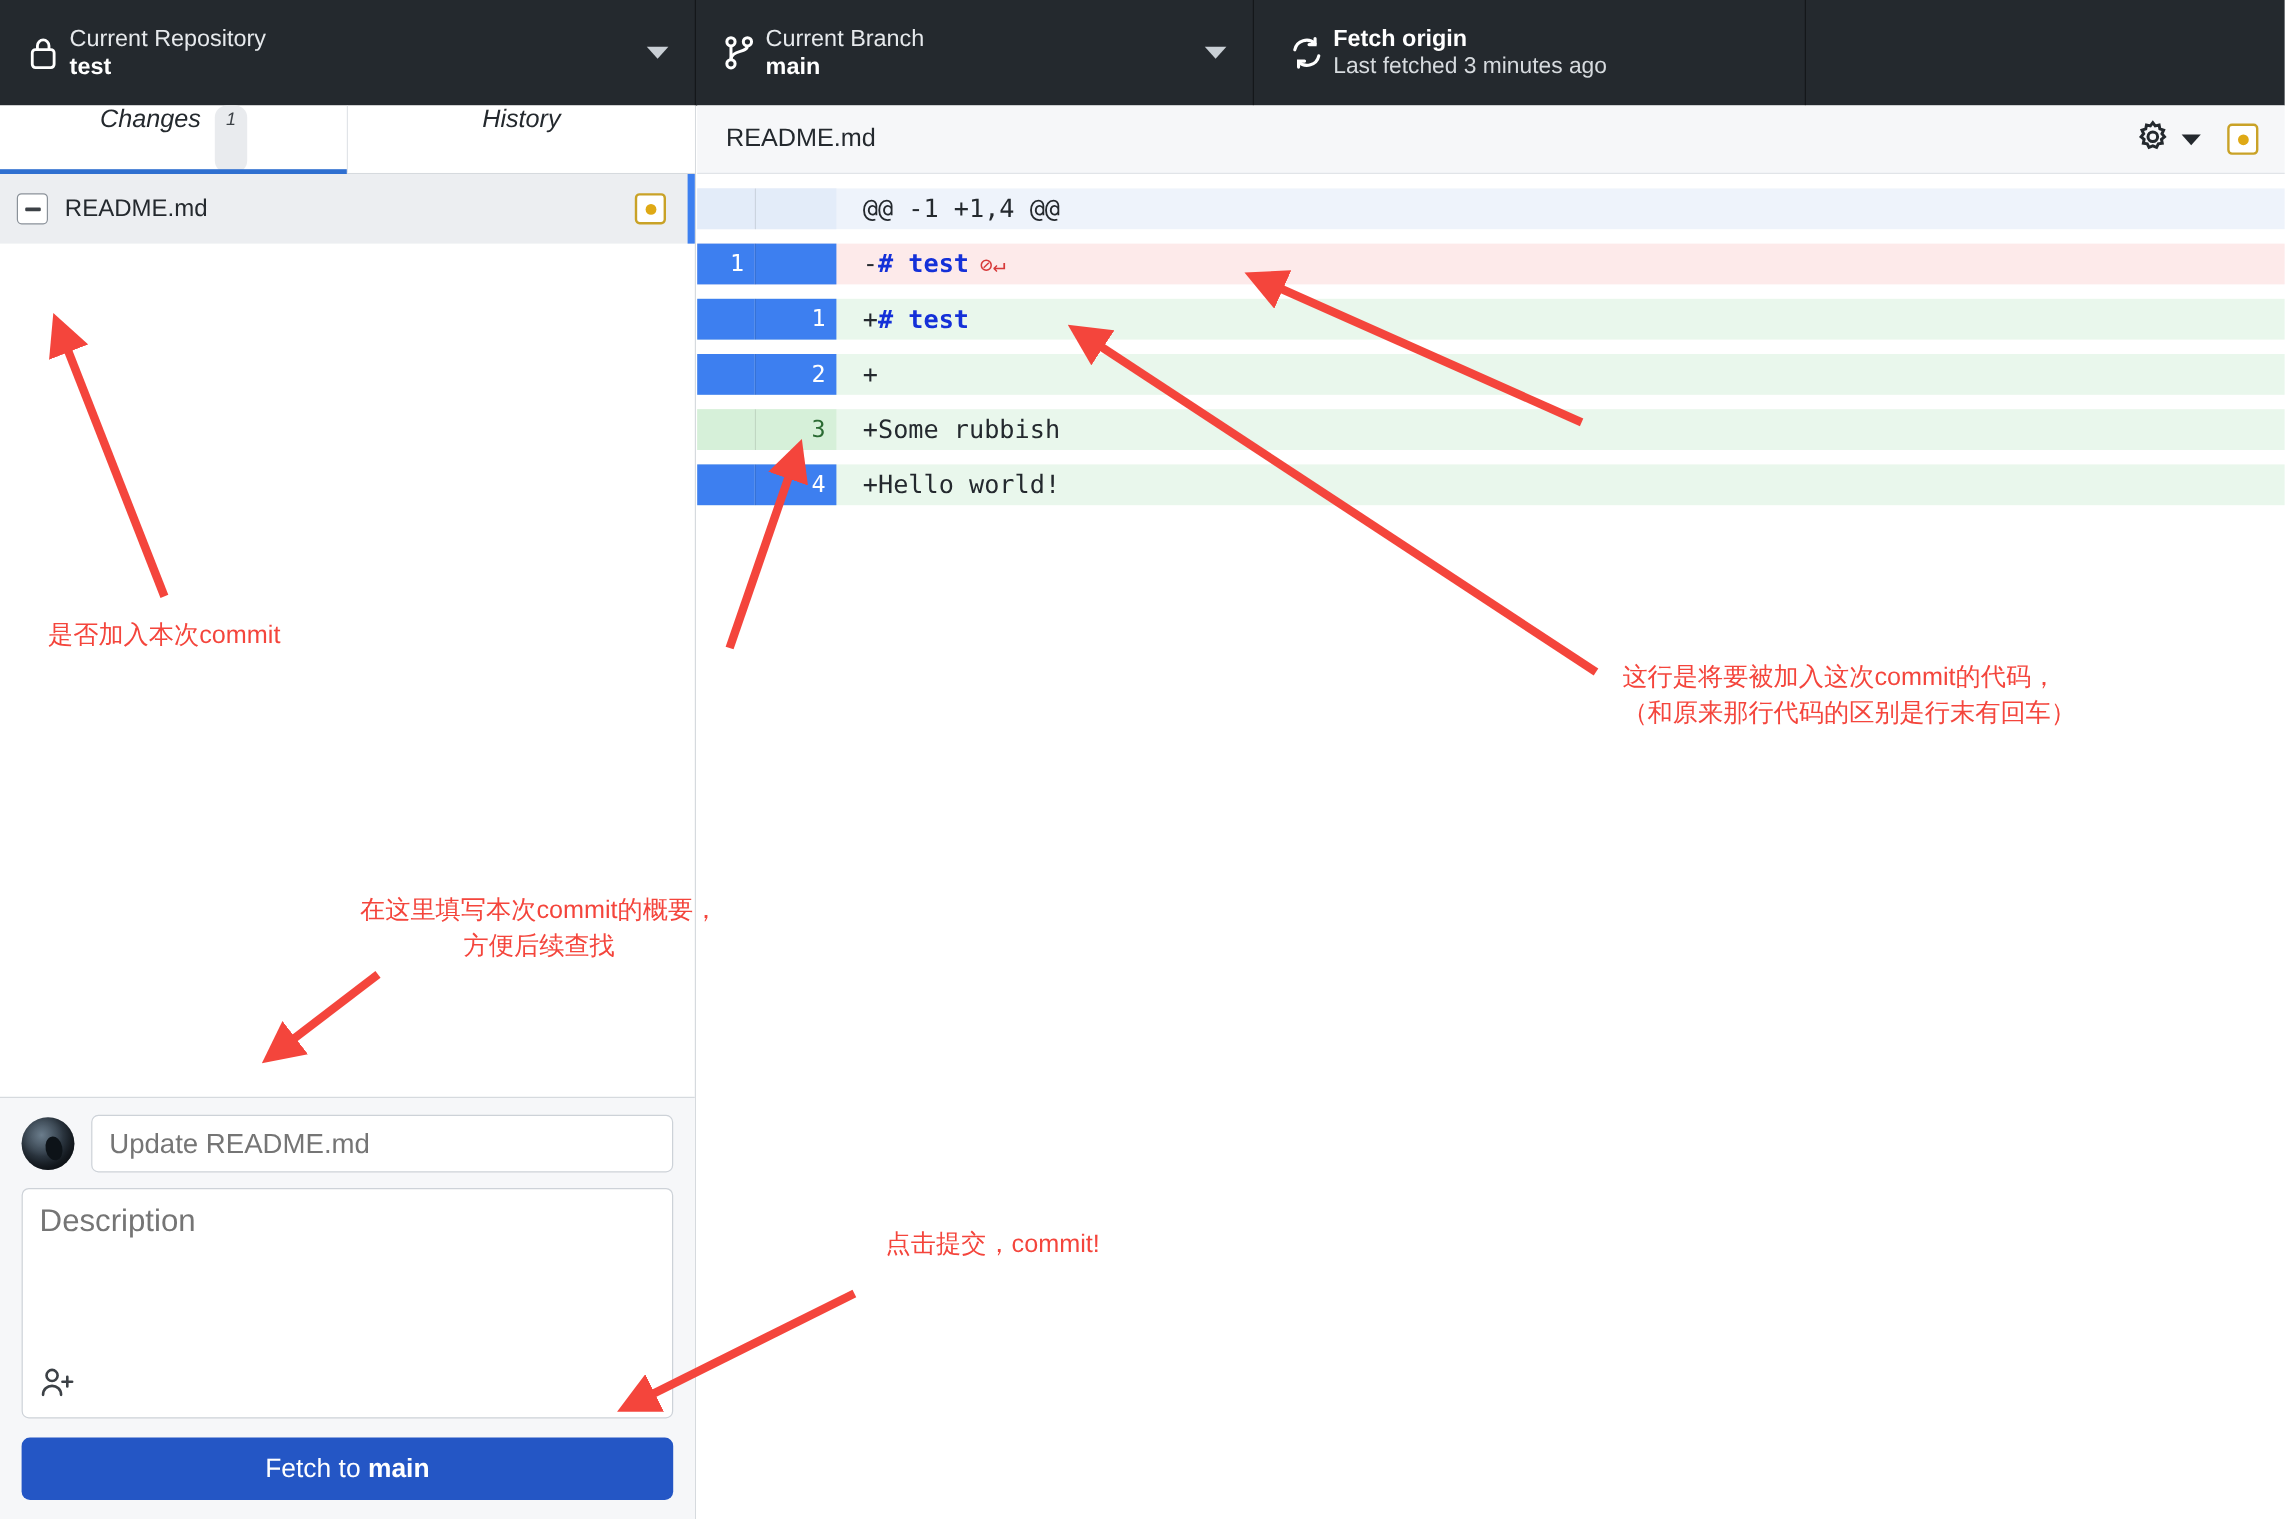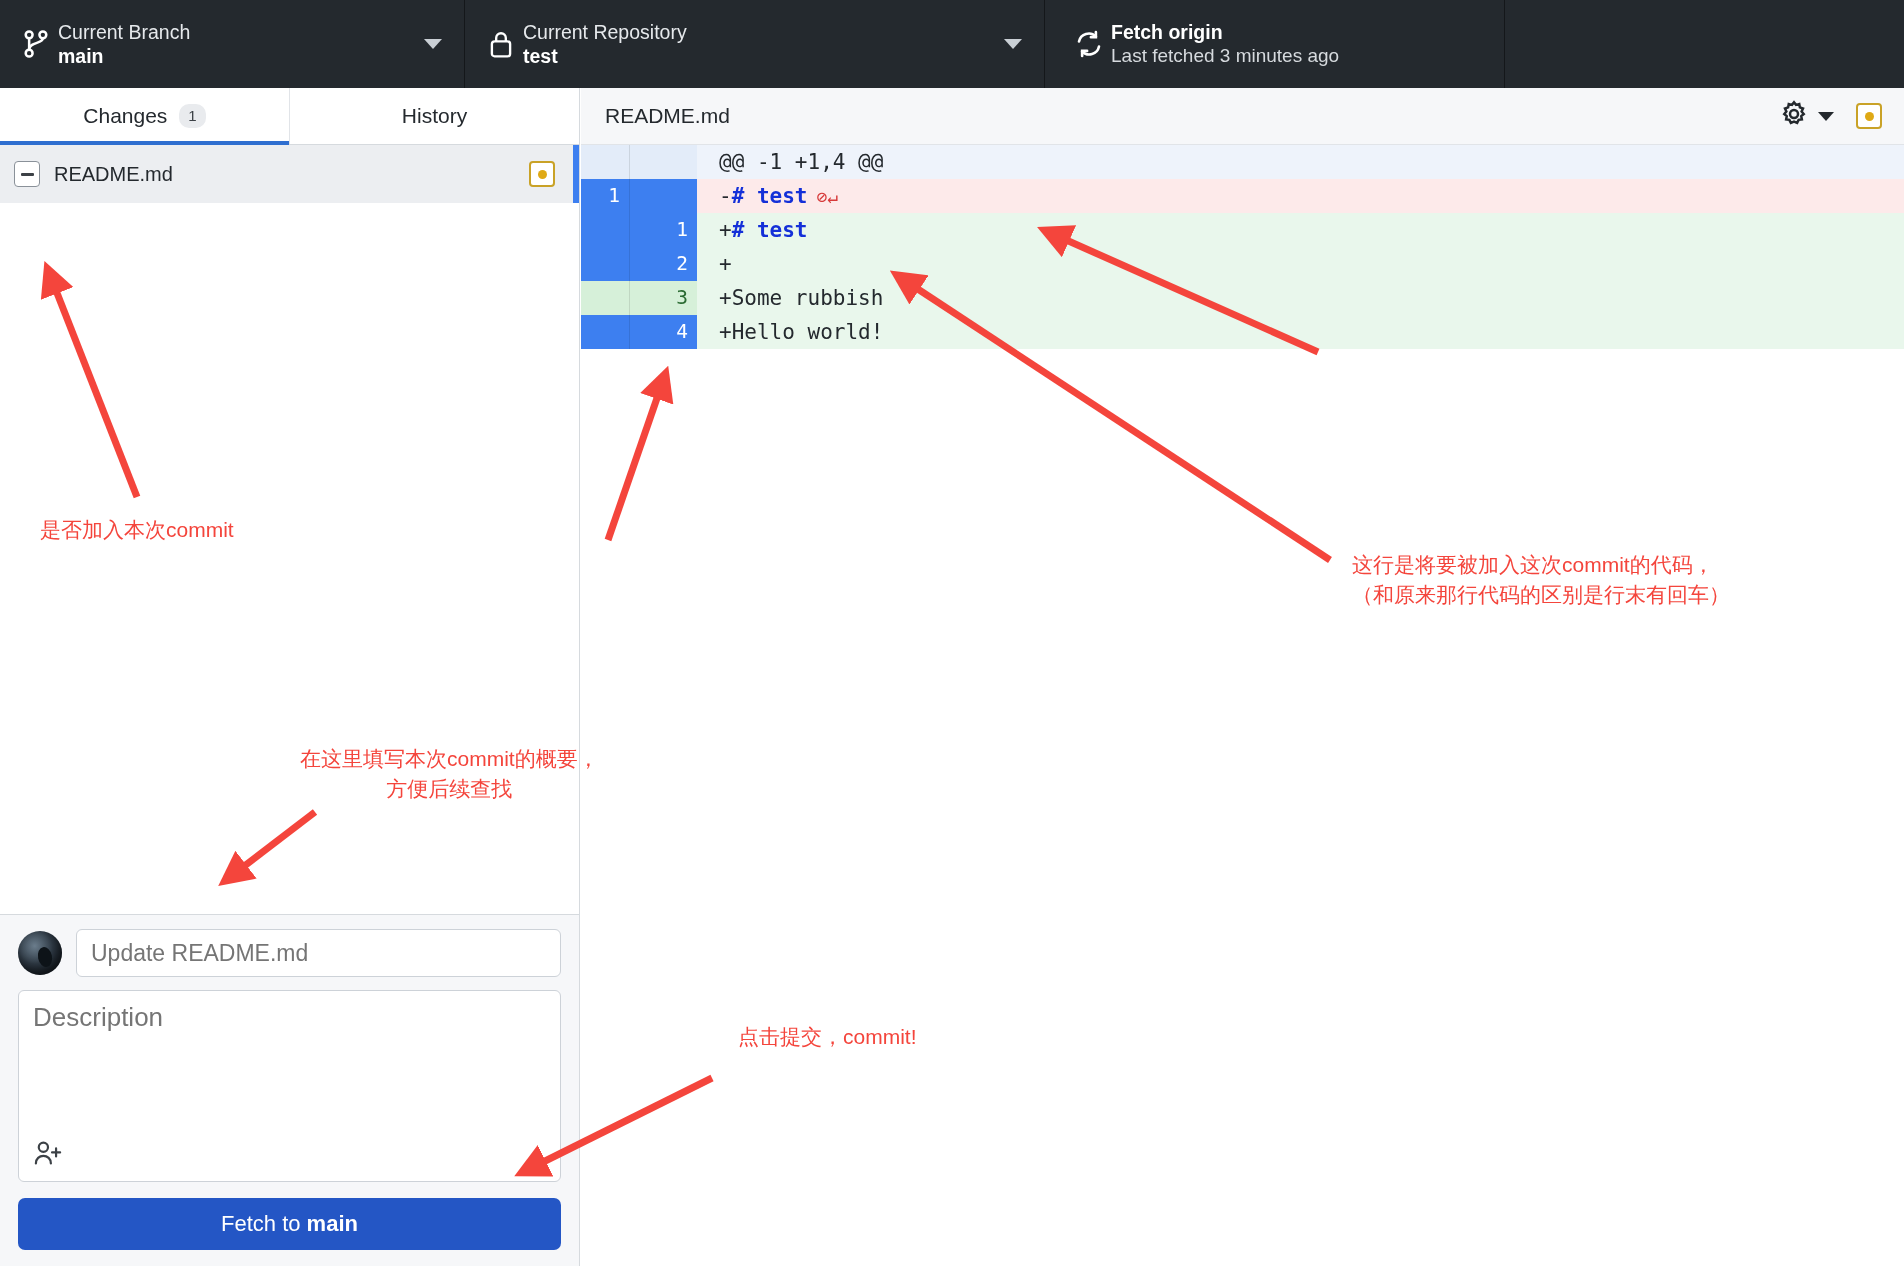--- a/index.html
+++ b/index.html
@@ -40,23 +40,23 @@
   }
 
   
   .sidebar {
     position: absolute; left: 0; top: 88px; width: 580px; height: 1178px;
     background: #ffffff; border-right: 1px solid #d6dade;
     display: flex; flex-direction: column;
   }
   .tabs { display: flex; height: 57px; border-bottom: 1px solid #d6dade; }
   .tab {
-    flex: 1; display: flex; align-items: center; justify-content: center;
+    flex: 1; display: flex; justify-content: center;
     gap: 12px; font-size: 21px; color: #24292e; background: #ffffff;
-    border-right: 1px solid #e1e4e8; position: relative;
+    border-right: 1px solid #e1e4e8; position: relative; font-style: italic;
   }
   .tab:last-child { border-right: none; }
   .tab.active::after {
     content: ""; position: absolute; left: 0; right: 0; bottom: -1px;
     height: 4px; background: #2f6fd0;
   }
   .tab-badge {
     background: #e9ebee; color: #3c4146; border-radius: 10px;
     font-size: 15px; padding: 2px 9px; line-height: 1.3;
   }
@@ -136,21 +136,21 @@
     height: 57px; background: #f6f7f9; border-bottom: 1px solid #e1e4e8;
     display: flex; align-items: center; padding: 0 22px 0 24px;
   }
   .diff-file { flex: 1; font-size: 21px; color: #24292e; }
   .gear-wrap { display: flex; align-items: center; gap: 9px; margin-right: 22px; }
   .mini-caret {
     width: 0; height: 0; border-left: 8px solid transparent;
     border-right: 8px solid transparent; border-top: 9px solid #24292e;
   }
   .diff-body { font-family: "DejaVu Sans Mono", "Liberation Mono", monospace; font-size: 21px; }
-  .d-row { display: flex; align-items: stretch; height: 34px; }
+  .d-row { display: flex; align-items: stretch; height: 34px; margin-top: 12px; }
   .d-gut {
     width: 48px; min-width: 48px; text-align: right; padding-right: 9px;
     font-size: 19.5px; line-height: 34px; user-select: none;
   }
   .d-gut.g2 { width: 68px; min-width: 68px; border-left: 1px solid rgba(0,0,0,.10); }
   .d-text { padding-left: 22px; line-height: 34px; white-space: pre; }
 
   .r-hunk { background: #eef3fb; }
   .r-hunk .d-gut { background: #e3ecf9; color: transparent; }
   .r-hunk .d-text { color: #24292e; }
@@ -173,48 +173,48 @@
     font-family: "Liberation Sans", "DejaVu Sans", sans-serif; white-space: pre;
   }
   .arrow-layer { position: absolute; left: 0; top: 0; width: 1904px; height: 1266px; pointer-events: none; }
 </style>
 </head>
 <body>
 
 <div id="app">
 
   <div class="toolbar">
+
+    <div class="tb-cell tb-repo">
+      <div class="tb-icon">
+        <svg width="26" height="30" viewBox="0 0 24 28" fill="none">
+          <rect x="3.5" y="11.5" width="17" height="14" rx="2.5" stroke="#ffffff" stroke-width="2.2"></rect>
+          <path d="M7.5 11.5V8.5a4.5 4.5 0 019 0v3" stroke="#ffffff" stroke-width="2.2" fill="none"></path>
+        </svg>
+      </div>
+      <div class="tb-text">
+        <span class="tb-label">Current Repository</span>
+        <span class="tb-value">test</span>
+      </div>
+      <span class="tb-caret"></span>
+    </div>
 
     <div class="tb-cell tb-branch">
       <div class="tb-icon">
         <svg width="28" height="32" viewBox="0 0 24 28" fill="none" stroke="#ffffff" stroke-width="2.2">
           <circle cx="6" cy="6" r="3"></circle>
           <circle cx="6" cy="22" r="3"></circle>
           <circle cx="18" cy="6" r="3"></circle>
           <path d="M6 9v10"></path>
           <path d="M18 9c0 5-12 3-12 10"></path>
         </svg>
       </div>
       <div class="tb-text">
         <span class="tb-label">Current Branch</span>
         <span class="tb-value">main</span>
-      </div>
-      <span class="tb-caret"></span>
-    </div>
-
-    <div class="tb-cell tb-repo">
-      <div class="tb-icon">
-        <svg width="26" height="30" viewBox="0 0 24 28" fill="none">
-          <rect x="3.5" y="11.5" width="17" height="14" rx="2.5" stroke="#ffffff" stroke-width="2.2"></rect>
-          <path d="M7.5 11.5V8.5a4.5 4.5 0 019 0v3" stroke="#ffffff" stroke-width="2.2" fill="none"></path>
-        </svg>
-      </div>
-      <div class="tb-text">
-        <span class="tb-label">Current Repository</span>
-        <span class="tb-value">test</span>
       </div>
       <span class="tb-caret"></span>
     </div>
 
     <div class="tb-cell tb-fetch">
       <div class="tb-icon">
         <svg width="30" height="30" viewBox="0 0 24 24" fill="none" stroke="#ffffff" stroke-width="2.1" stroke-linecap="round">
           <path d="M4 10a8 8 0 0113.5-4"></path>
           <path d="M20 14a8 8 0 01-13.5 4"></path>
           <path d="M17.5 2.5V6.5H13.5"></path>

